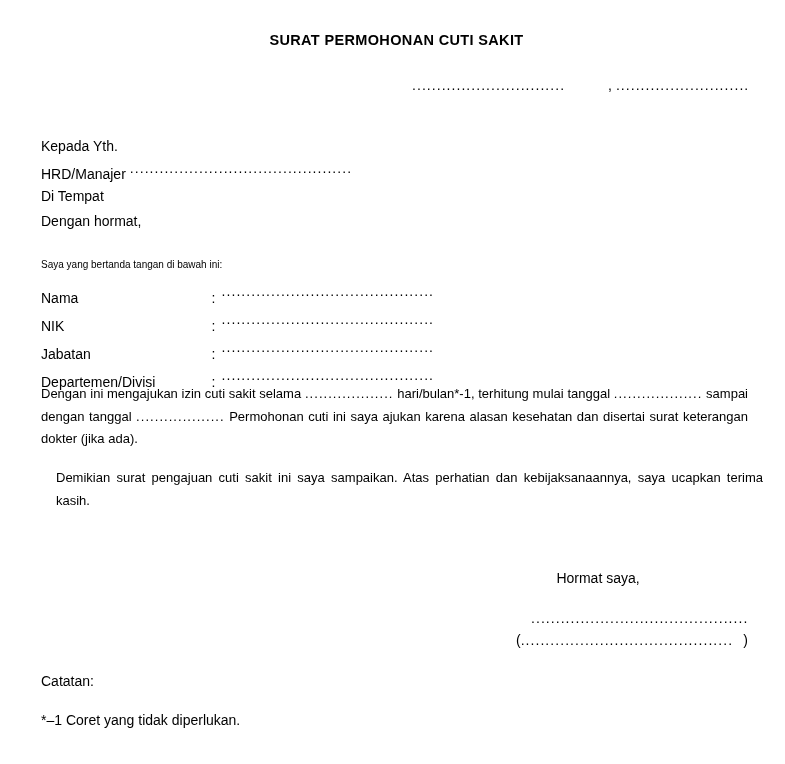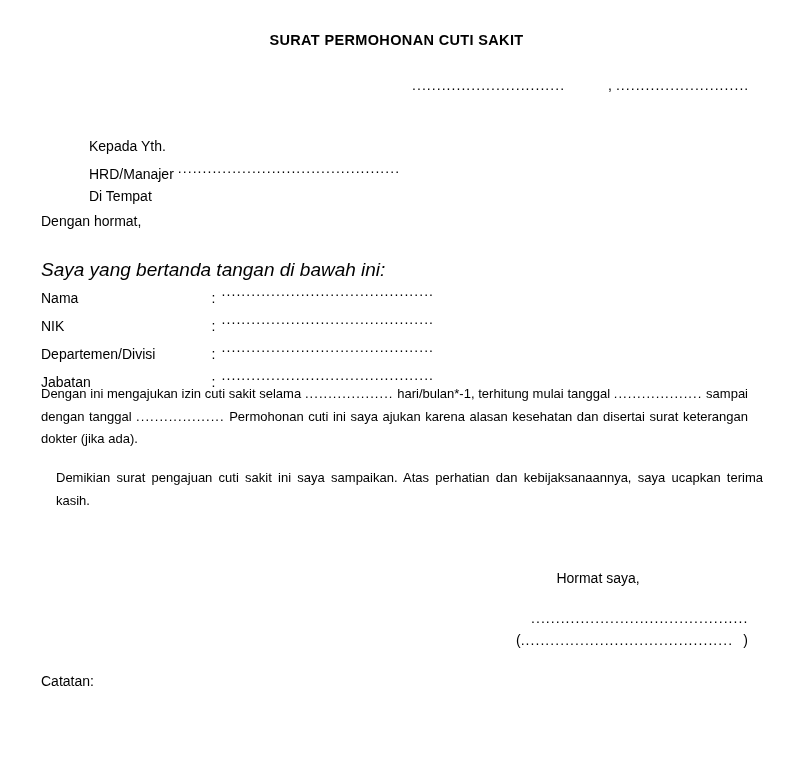--- a/index.html
+++ b/index.html
@@ -62,21 +62,21 @@
   }
 
   
   .addressee {
     position: absolute;
     left: 41px;
     top: 135px;
     font-size: 14px;
     line-height: 22px;
   }
-  .addressee .row { white-space: nowrap; margin-left: 48px; }
+  .addressee .row { white-space: nowrap; }
   .addressee .lbl { }
   .addressee .dots-inline {
     display: inline-block;
     width: 222px;
     overflow: hidden;
     white-space: nowrap;
     letter-spacing: 1.05px;
     margin-left: 4px;
   }
 
@@ -86,22 +86,21 @@
     left: 41px;
     top: 213px;
     font-size: 14px;
   }
 
   
   .intro {
     position: absolute;
     left: 41px;
     top: 259px;
-    font-size: 19px;
-    font-style: italic;
+    font-size: 10px;
   }
 
   
   .fields {
     position: absolute;
     left: 41px;
     top: 281px;
     width: 400px;
     font-size: 14px;
     border-collapse: collapse;
@@ -229,26 +228,26 @@
         <td class="f-label">Nama</td>
         <td class="f-colon">:</td>
         <td class="f-dots"><span>...........................................</span></td>
       </tr>
       <tr>
         <td class="f-label">NIK</td>
         <td class="f-colon">:</td>
         <td class="f-dots"><span>...........................................</span></td>
       </tr>
       <tr>
+        <td class="f-label">Jabatan</td>
+        <td class="f-colon">:</td>
+        <td class="f-dots"><span>...........................................</span></td>
+      </tr>
+      <tr>
         <td class="f-label">Departemen/Divisi</td>
-        <td class="f-colon">:</td>
-        <td class="f-dots"><span>...........................................</span></td>
-      </tr>
-      <tr>
-        <td class="f-label">Jabatan</td>
         <td class="f-colon">:</td>
         <td class="f-dots"><span>...........................................</span></td>
       </tr>
     </tbody>
   </table>
 
   <div class="body-p p1"><span>Dengan ini mengajukan izin cuti sakit selama </span><span class="inline-dots">...................</span><span> hari/bulan*-1, terhitung mulai tanggal </span><span class="inline-dots">...................</span><span> sampai dengan tanggal </span><span class="inline-dots">...................</span><span> Permohonan cuti ini saya ajukan karena alasan kesehatan dan disertai surat keterangan dokter (jika ada).</span></div>
 
   <div class="body-p p2">Demikian surat pengajuan cuti sakit ini saya sampaikan. Atas perhatian dan kebijaksanaannya, saya ucapkan terima kasih.</div>
 
@@ -257,14 +256,15 @@
   <div class="sign-rule">..............................................</div>
 
   <div class="sign-name">
     <span class="paren">(</span>
     <span class="dots-fill">...........................................</span>
     <span class="paren">)</span>
   </div>
 
   <div class="notes-title">Catatan:</div>
 
+  <div class="notes-item">*–1 Coret yang tidak diperlukan.</div>
 
 </div>
 
 </body></html>

